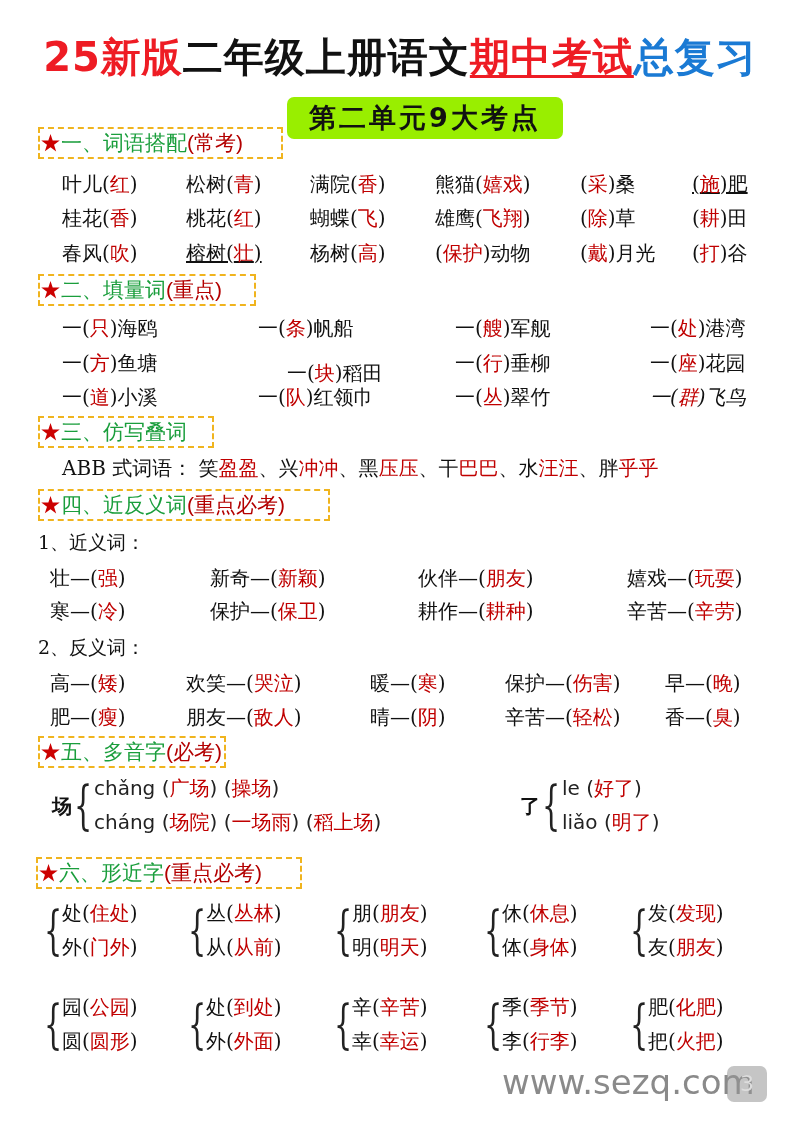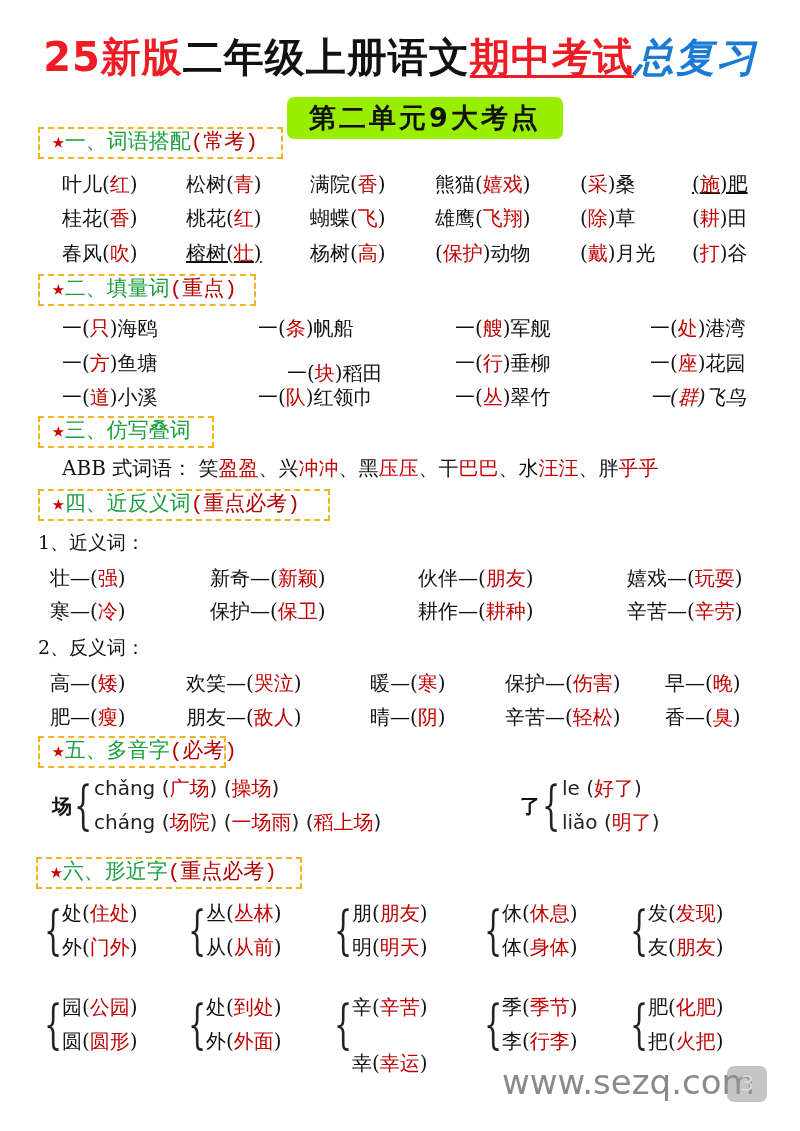--- a/index.html
+++ b/index.html
@@ -7,34 +7,34 @@
   body { position: relative; font-family: "DejaVu Serif", "Liberation Serif", serif; color: #111; }
 
   .title {
     position: absolute; left: 0; top: 30px; width: 800px; text-align: center;
     font-family: "DejaVu Sans", "Liberation Sans", sans-serif;
     font-size: 40px; font-weight: bold; letter-spacing: 1px; white-space: nowrap;
   }
   .title .t-red { color: #ee1c24; }
   .title .t-black { color: #111; }
   .title .t-red-ul { color: #ee1c24; text-decoration: underline; text-decoration-thickness: 3px; text-underline-offset: 4px; }
-  .title .t-blue { color: #1a7ad4; font-style: italic; }
+  .title .t-blue { color: #1a7ad4; }
 
   .badge {
     position: absolute; left: 287px; top: 97px; width: 276px; height: 42px;
     background: #99ee00; border-radius: 7px;
     font-family: "DejaVu Sans", "Liberation Sans", sans-serif;
     font-size: 27px; font-weight: bold; color: #111; text-align: center; line-height: 42px;
     letter-spacing: 3px;
   }
 
   .sec-head {
-    position: absolute; border: 2px dashed #f0b41e; padding: 0 12px; height: 32px;
+    position: absolute; border: 2px dashed #f0b41e; padding: 0 0; height: 32px;
     font-size: 21px; line-height: 28px; white-space: nowrap;
-    font-family: Liberation Mono, monospace;
+    font-family: Liberation Sans, sans-serif;
   }
   .sec-head .star { color: #cc0000; }
   .sec-head .green { color: #1a9e3c; }
   .sec-head .red { color: #b30000; }
 
   .row { position: absolute; font-size: 20px; white-space: nowrap; line-height: 26px; }
   .ans { color: #c00000; }
   .cell { position: absolute; white-space: nowrap; }
 
   .sub-label { position: absolute; font-size: 19px; white-space: nowrap; }
@@ -196,21 +196,21 @@
       <div class="brace-line" style="left: 18px; top: 34px;"><span>圆</span><span>(</span><span class="ans">圆形</span><span>)</span></div>
     </div>
     <div class="brace-grp" style="left: 188px; top: 994px;">
       <div class="brace" style="left: 0px; top: 4px;">{</div>
       <div class="brace-line" style="left: 18px; top: 0px;"><span>处</span><span>(</span><span class="ans">到处</span><span>)</span></div>
       <div class="brace-line" style="left: 18px; top: 34px;"><span>外</span><span>(</span><span class="ans">外面</span><span>)</span></div>
     </div>
     <div class="brace-grp" style="left: 334px; top: 994px;">
       <div class="brace" style="left: 0px; top: 4px;">{</div>
       <div class="brace-line" style="left: 18px; top: 0px;"><span>辛</span><span>(</span><span class="ans">辛苦</span><span>)</span></div>
-      <div class="brace-line" style="left: 18px; top: 34px; margin-top: 22px;"><span>幸</span><span>(</span><span class="ans">幸运</span><span>)</span></div>
+      <div class="brace-line" style="left: 18px; top: 34px;"><span>幸</span><span>(</span><span class="ans">幸运</span><span>)</span></div>
     </div>
     <div class="brace-grp" style="left: 484px; top: 994px;">
       <div class="brace" style="left: 0px; top: 4px;">{</div>
       <div class="brace-line" style="left: 18px; top: 0px;"><span>季</span><span>(</span><span class="ans">季节</span><span>)</span></div>
       <div class="brace-line" style="left: 18px; top: 34px;"><span>李</span><span>(</span><span class="ans">行李</span><span>)</span></div>
     </div>
     <div class="brace-grp" style="left: 630px; top: 994px;">
       <div class="brace" style="left: 0px; top: 4px;">{</div>
       <div class="brace-line" style="left: 18px; top: 0px;"><span>肥</span><span>(</span><span class="ans">化肥</span><span>)</span></div>
       <div class="brace-line" style="left: 18px; top: 34px;"><span>把</span><span>(</span><span class="ans">火把</span><span>)</span></div>

